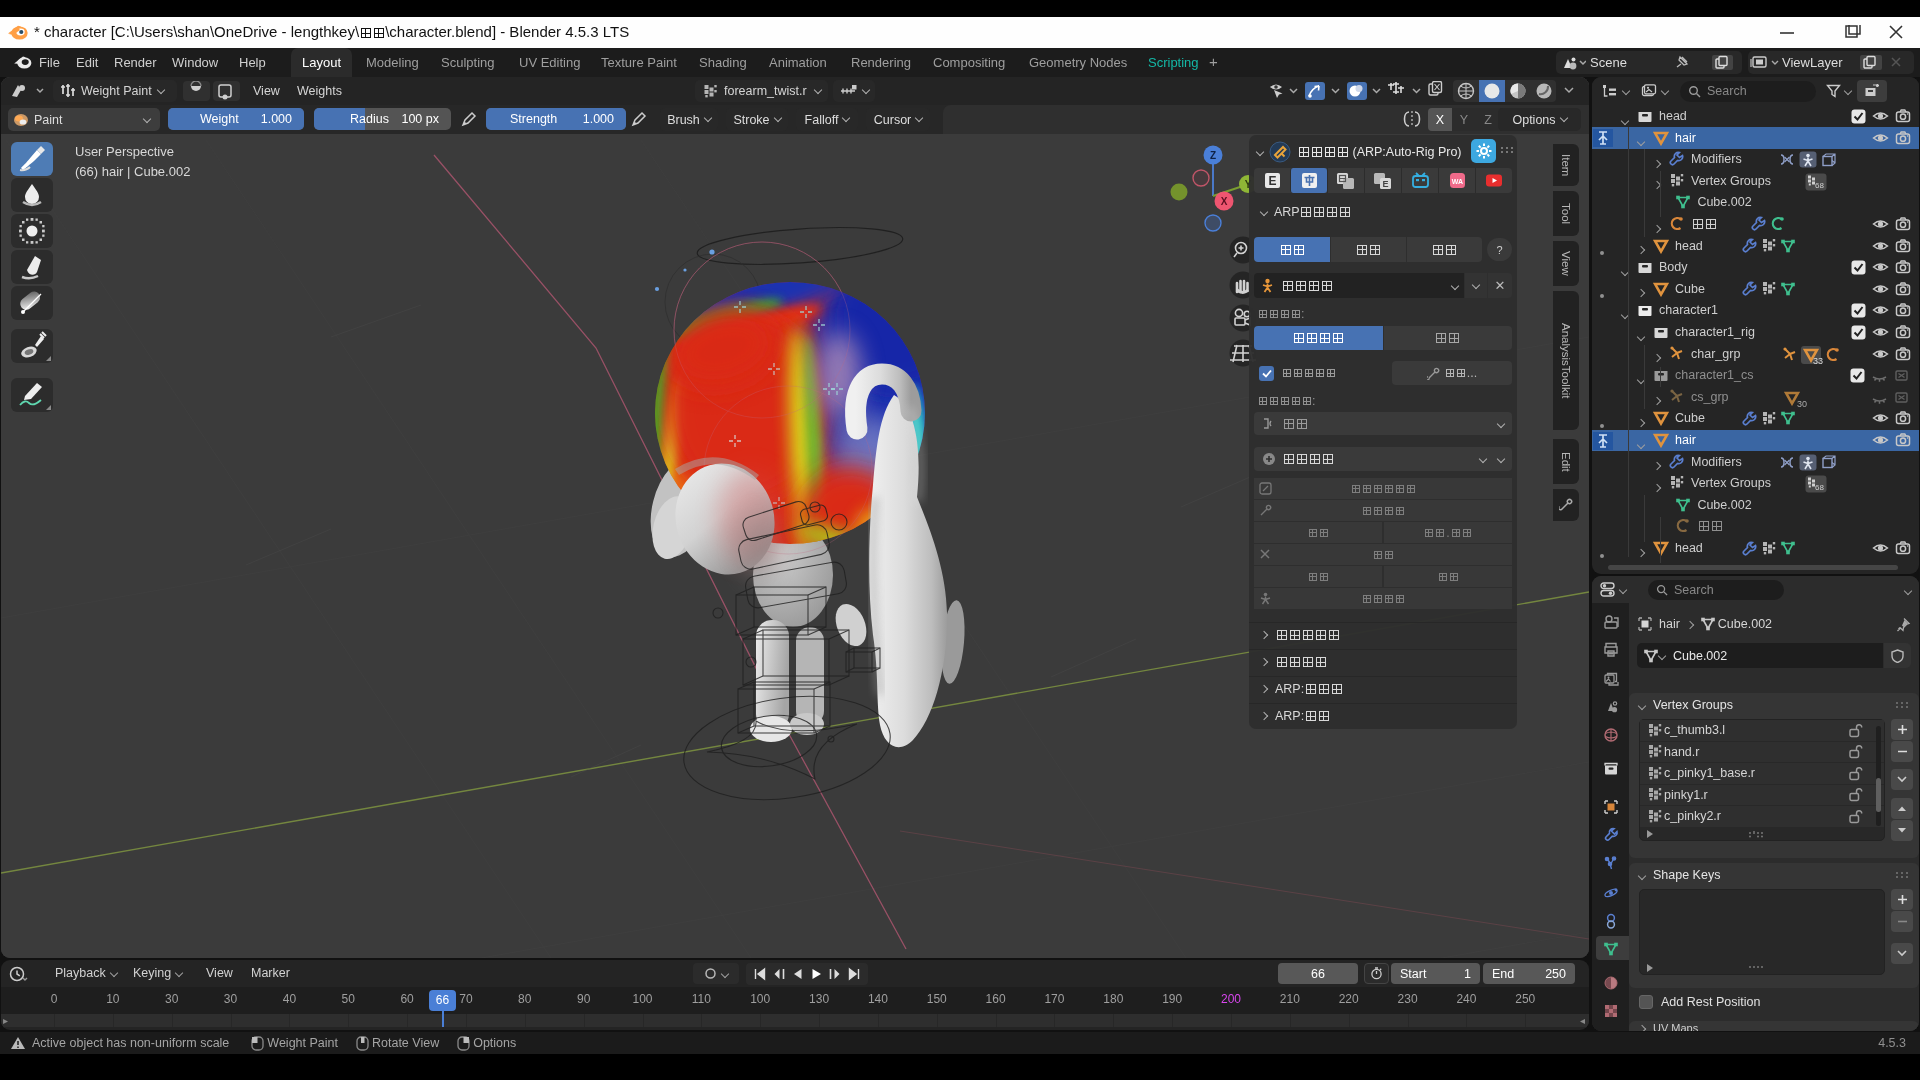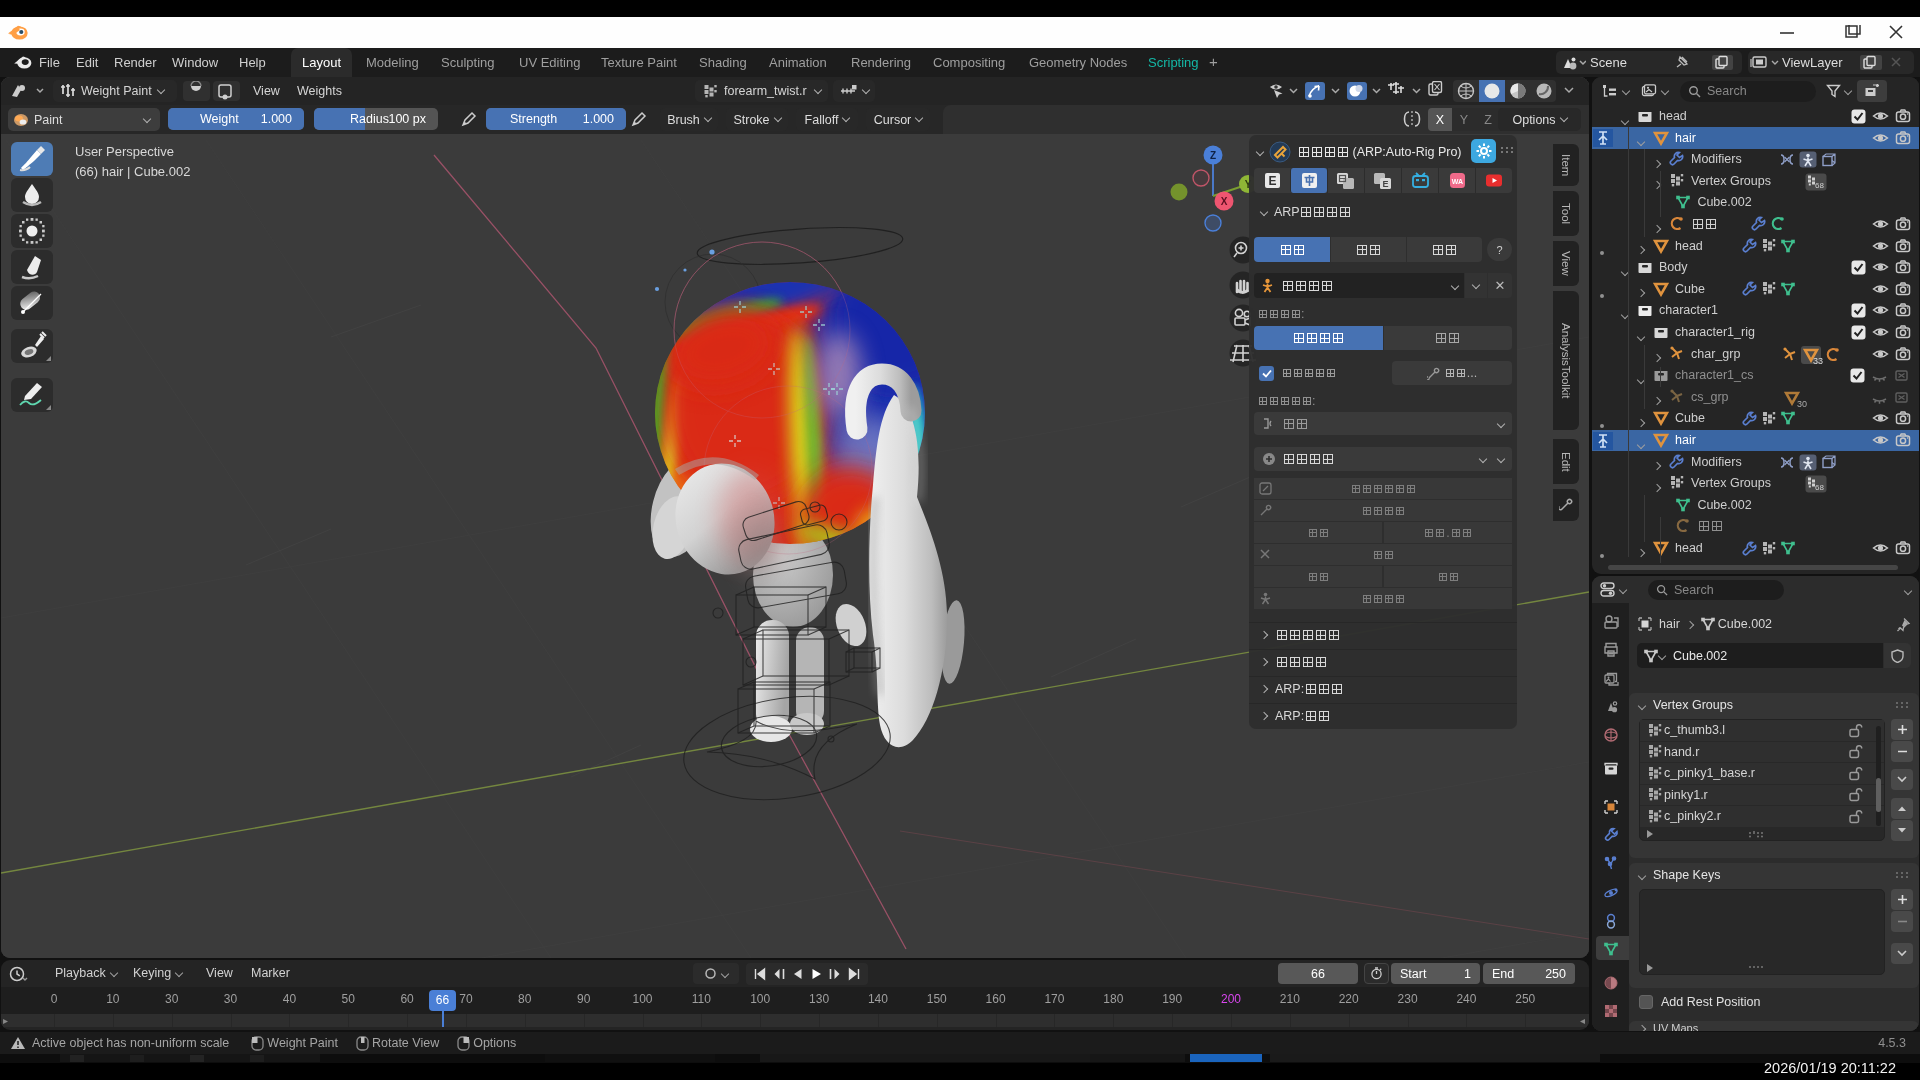--- a/index.html
+++ b/index.html
@@ -17,20 +17,21 @@
 <div class="abs" style="left:0;top:0;width:1920px;height:1080px;background:#000;overflow:hidden">
     <div class="abs" style="left:0;top:0;width:1920px;height:17px;background:#000"></div>
 <div class="abs row" style="left:0;top:17px;width:1920px;height:31px;background:#fefefe;color:#111;font-size:15px">
 <svg class="abs" style="left:7px;top:5px" width="22" height="20" viewBox="0 0 22 20">
 <ellipse cx="12.5" cy="11" rx="8.2" ry="6.6" fill="#ff9f45"></ellipse>
 <ellipse cx="13.5" cy="10" rx="4.2" ry="3.4" fill="#fff"></ellipse>
 <ellipse cx="14.3" cy="10" rx="2.1" ry="1.9" fill="#2a4e66"></ellipse>
 <path d="M2 12 L10 5 L13 8 L6 13 Z" fill="#ff9f45"></path>
 <path d="M1 11.6 L11 3.8 L14 4.5 L5.5 12 Z" fill="#ff9f45"></path>
       </svg>
+<span class="abs" style="left:34px;top:6px">* character [C:\Users\shan\OneDrive - lengthkey\<b class="hz "></b><b class="hz "></b>\character.blend] - Blender 4.5.3 LTS</span>
 <svg class="abs" style="left:1776px;top:8px" width="130" height="16" viewBox="0 0 130 16">
         <path d="M4 8 h14" stroke="#333" stroke-width="1.6"></path>
         <rect x="70" y="1" width="11" height="11" fill="none" stroke="#333" stroke-width="1.5"></rect>
         <rect x="73" y="-2" width="11" height="11" fill="none" stroke="#333" stroke-width="1.5"></rect>
         <path d="M114 1 l12 12 M126 1 l-12 12" stroke="#333" stroke-width="1.6"></path>
       </svg>
 </div>
 <div class="abs" style="left:0;top:48px;width:1920px;height:1006px;background:#111">
 <div class="abs row" style="left:0;top:0;width:1920px;height:29px;background:#1c1c1c;color:#cfcfcf;font-size:13px">
 <svg class="abs" style="left:13px;top:7px" width="20" height="15" viewBox="0 0 22 17">
@@ -368,21 +369,21 @@
               <ellipse cx="15" cy="11" rx="3.4" ry="2.6" fill="#eee"></ellipse>
             </svg>
 <span>Paint</span>
             <span class="chev abs" style="left:136px;top:8px"></span>
           </div>
 <div class="sl abs" style="left:167px;top:3px;width:136px">
             <i style="width:100%"></i>
             <u style="left:32px">Weight</u>
             <u style="right:12px">1.000</u>
           </div>
-<div class="sl abs" style="left:313px;top:3px;width:124px">
+<div class="sl abs" style="left:313px;top:3px;width:137px">
             <i style="width:51px"></i>
             <u style="left:36px">Radius</u>
             <u style="right:12px">100 px</u>
           </div>
 <svg class="abs" style="left:459px;top:5px" width="20" height="18" viewBox="0 0 20 18">
             <path d="M3 15 l2 -5 l7 -7 l3 3 l-7 7 Z" fill="none" stroke="#ccc" stroke-width="1.5"></path>
             <path d="M3 15 l1.5 -3.5 l2 2 Z" fill="#ccc"></path>
           </svg>
 <div class="sl abs" style="left:485px;top:3px;width:140px">
             <i style="width:100%"></i>
@@ -1927,26 +1928,12 @@
         </svg>
         <span style="margin-left:3px">Rotate View</span>
 <svg style="margin-left:18px" width="13" height="15" viewBox="0 0 13 15">
           <rect x="1" y="1" width="11" height="13" rx="4" fill="none" stroke="#8a8a8a" stroke-width="1.3"></rect>
           <rect x="6.5" y="1" width="5.5" height="6" fill="#bbb"></rect>
         </svg>
         <span style="margin-left:3px">Options</span>
 <span class="abs" style="right:14px;top:4px;color:#8f8f8f">4.5.3</span>
 </div>
 </div>
-<div class="abs" style="left:0;top:1054px;width:1920px;height:26px;background:#000">
-<div class="abs" style="left:0;top:0;width:1920px;height:9px;background:#0d0d0d"></div>
-<div class="abs" style="left:60px;top:0;width:260px;height:8px;background:#151515"></div>
-      <div class="abs" style="left:70px;top:1px;width:14px;height:7px;background:#222"></div>
-      <div class="abs" style="left:130px;top:1px;width:14px;height:7px;background:#1e1e1e"></div>
-      <div class="abs" style="left:190px;top:1px;width:14px;height:7px;background:#242424"></div>
-      <div class="abs" style="left:250px;top:1px;width:14px;height:7px;background:#1e1e1e"></div>
-<div class="abs" style="left:545px;top:0;width:170px;height:8px;background:#101010"></div>
-<div class="abs" style="left:760px;top:0;width:330px;height:8px;background:#1c1c1c;opacity:.8"></div>
-<div class="abs" style="left:1090px;top:0;width:95px;height:8px;background:#161616"></div>
-<div class="abs" style="left:1190px;top:0;width:72px;height:8px;background:#1a64bd"></div>
-<div class="abs" style="left:1270px;top:0;width:330px;height:8px;background:#1a1a1a"></div>
-<span class="abs" style="right:24px;top:6px;color:#f2f2f2;font-size:14.5px">2026/01/19 20:11:22</span>
-</div>
   </div>
 </body></html>

